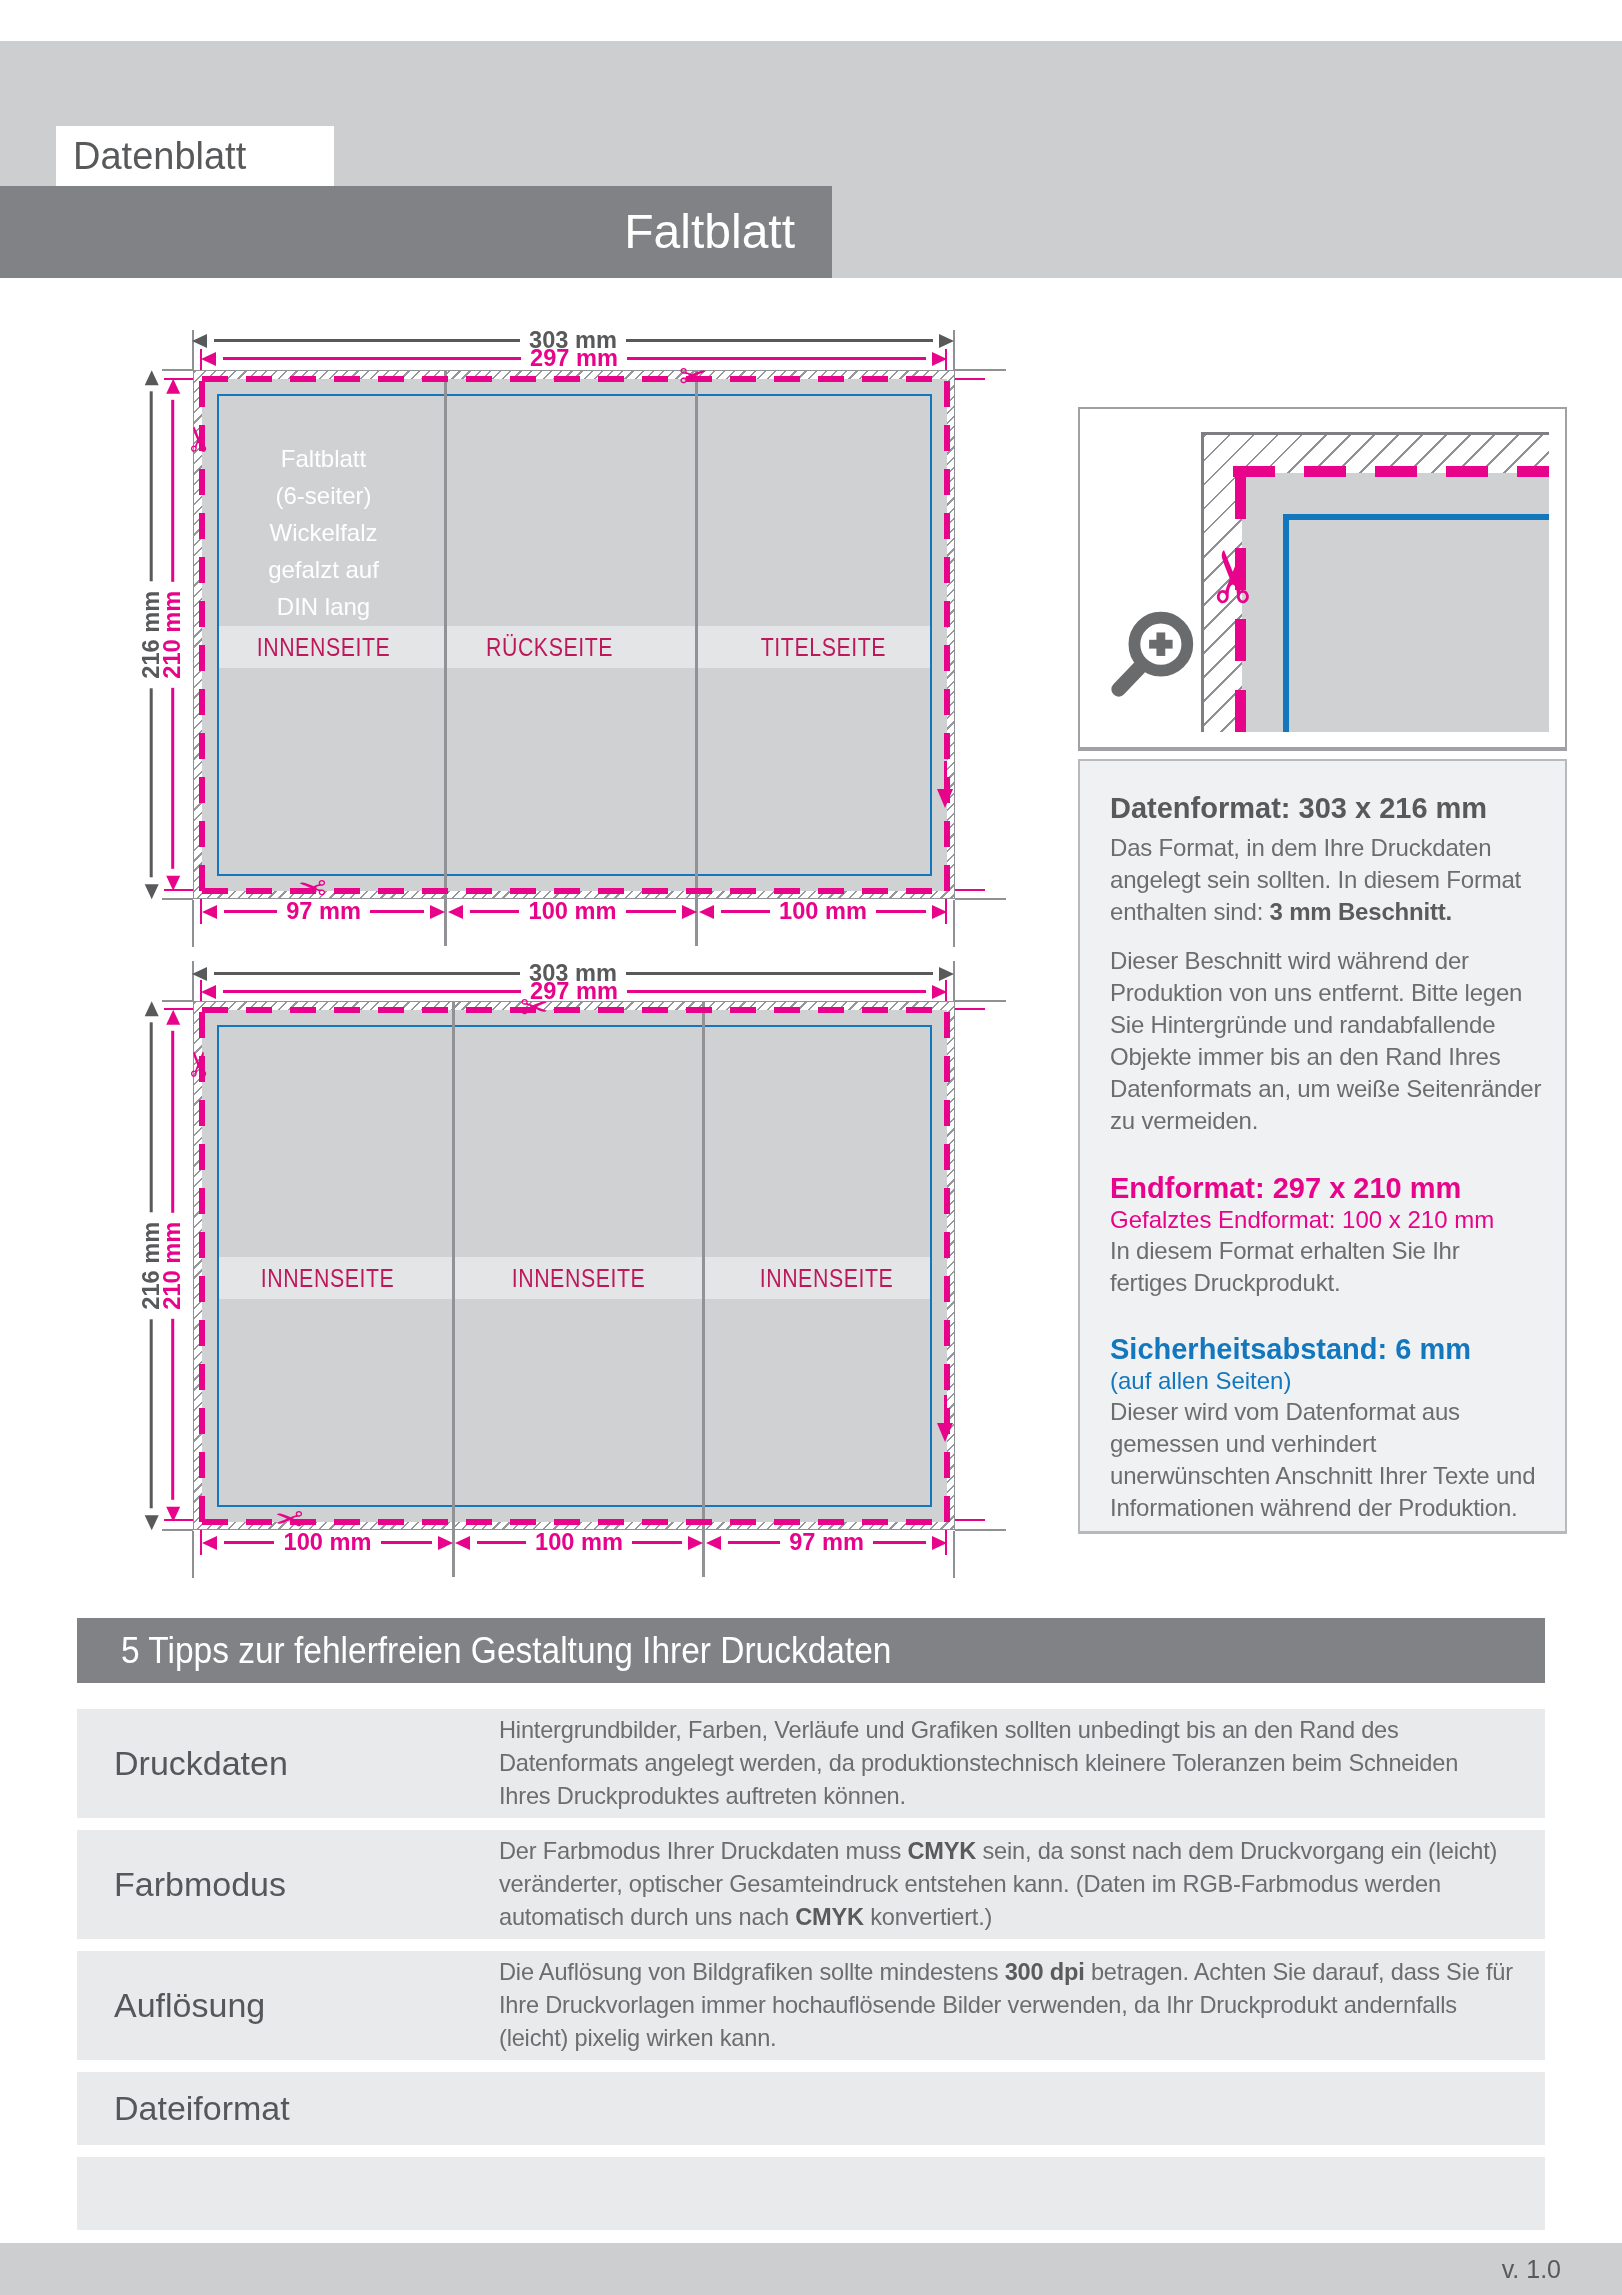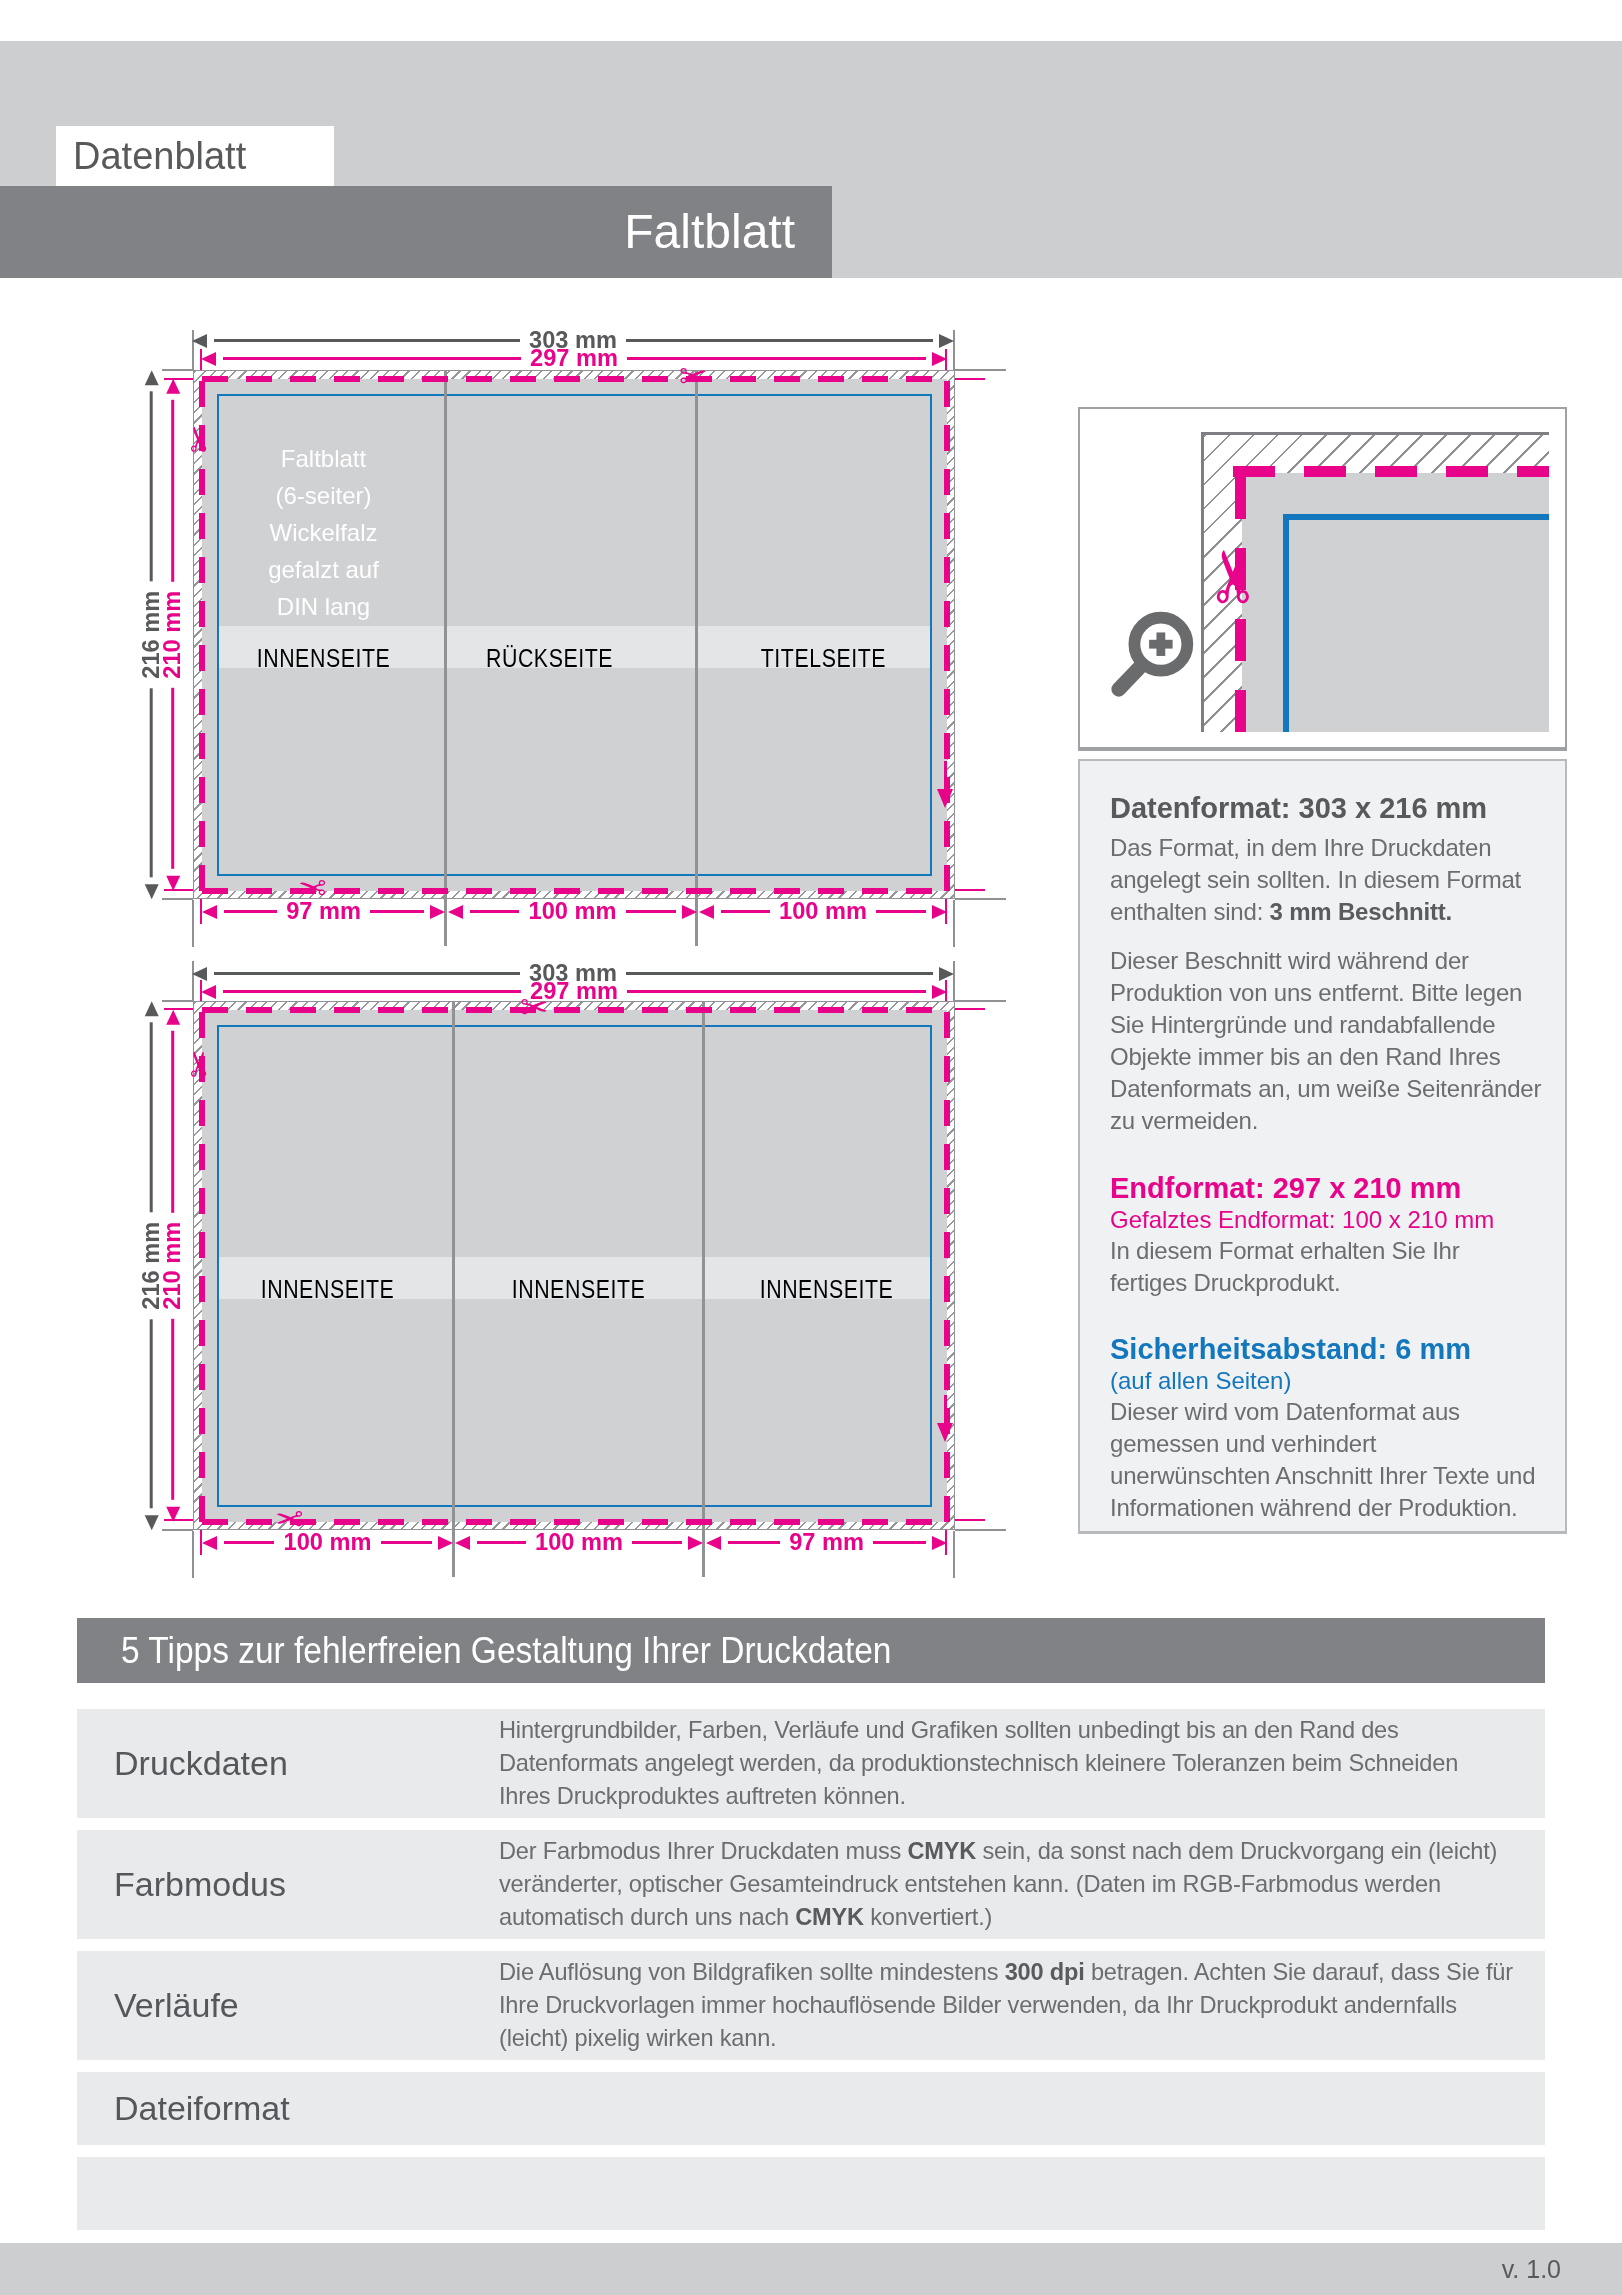--- a/index.html
+++ b/index.html
@@ -20,21 +20,21 @@
   .bleed{position:absolute;border:1.3px solid #8f9194;
          background:repeating-linear-gradient(135deg,#95979a 0 1.6px,#ffffff 1.6px 7.2px);}
   .trim{position:absolute;background:#d0d1d3;}
   .safe{position:absolute;border:2.6px solid var(--blue,#1377be);}
   .fold{position:absolute;width:2.6px;background:#909295;}
   .dash-h{position:absolute;height:5.9px;background:repeating-linear-gradient(90deg,var(--magenta,#e8038b) 0 26px,transparent 26px 44px);}
   .dash-v{position:absolute;width:5.9px;background:repeating-linear-gradient(0deg,var(--magenta,#e8038b) 0 26px,transparent 26px 44px);}
   .ext-g{position:absolute;background:#8f9194;}
   .ext-m{position:absolute;background:var(--magenta,#e8038b);}
   .pband{position:absolute;background:#e4e5e7;}
-  .plabel{position:absolute;color:#000000;font-size:26px;text-align:center;letter-spacing:0.7px;margin-top:11px;}
+  .plabel{position:absolute;color:#be185d;font-size:26px;text-align:center;letter-spacing:0.7px;}
   .plabel span{display:inline-block;transform:scaleX(.82);}
   .note{position:absolute;color:#fff;font-size:24px;line-height:37px;text-align:center;white-space:pre-line;}
 
   .dim{position:absolute;display:flex;align-items:center;gap:6.5px;height:23.6px;}
   .dim .ln{flex:1;height:3.3px;background:currentColor;}
   .dim .ah{width:0;height:0;border-top:7.2px solid transparent;border-bottom:7.2px solid transparent;}
   .dim .ah.l{border-right:15.7px solid currentColor;}
   .dim .ah.r{border-left:15.7px solid currentColor;}
   .dim .lbl{font-size:23.6px;font-weight:bold;line-height:23.6px;white-space:nowrap;padding:0 2.6px;}
   .dim.v{transform:rotate(-90deg);transform-origin:center;}
@@ -318,21 +318,21 @@
 
   <div class="tiprow" style="top:1709px;height:109px">
     <div class="tl">Druckdaten</div>
     <div class="tt"><span>Hintergrundbilder, Farben, Verläufe und Grafiken sollten unbedingt bis an den Rand des Datenformats angelegt werden, da produktionstechnisch kleinere Toleranzen beim Schneiden Ihres Druckproduktes auftreten können.</span></div>
   </div>
   <div class="tiprow" style="top:1830px;height:109px">
     <div class="tl">Farbmodus</div>
     <div class="tt"><span>Der Farbmodus Ihrer Druckdaten muss </span><b>CMYK</b><span> sein, da sonst nach dem Druckvorgang ein (leicht) veränderter, optischer Gesamteindruck entstehen kann. (Daten im RGB-Farbmodus werden automatisch durch uns nach </span><b>CMYK</b><span> konvertiert.)</span></div>
   </div>
   <div class="tiprow" style="top:1951px;height:109px">
-    <div class="tl">Verläufe</div>
+    <div class="tl">Auflösung</div>
     <div class="tt"><span>Die Auflösung von Bildgrafiken sollte mindestens </span><b>300 dpi</b><span> betragen. Achten Sie darauf, dass Sie für Ihre Druckvorlagen immer hochauflösende Bilder verwenden, da Ihr Druckprodukt andernfalls (leicht) pixelig wirken kann.</span></div>
   </div>
   <div class="tiprow" style="top:2072px;height:73px">
     <div class="tl">Dateiformat</div>
   </div>
   <div class="tiprow" style="top:2157px;height:73px">
   </div>
 
   <div class="footer"><span>v. 1.0</span></div>
 

